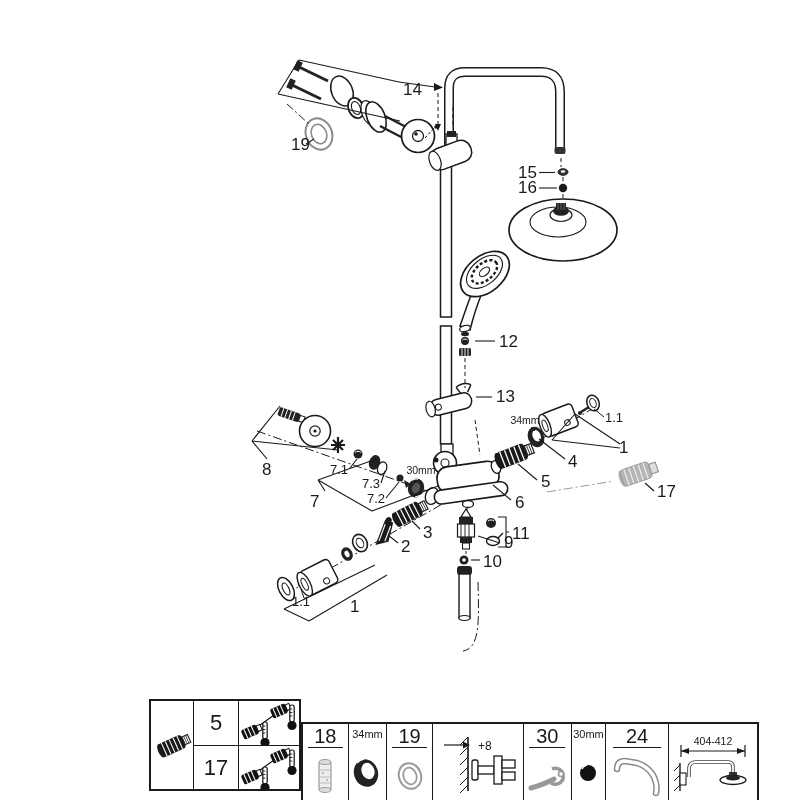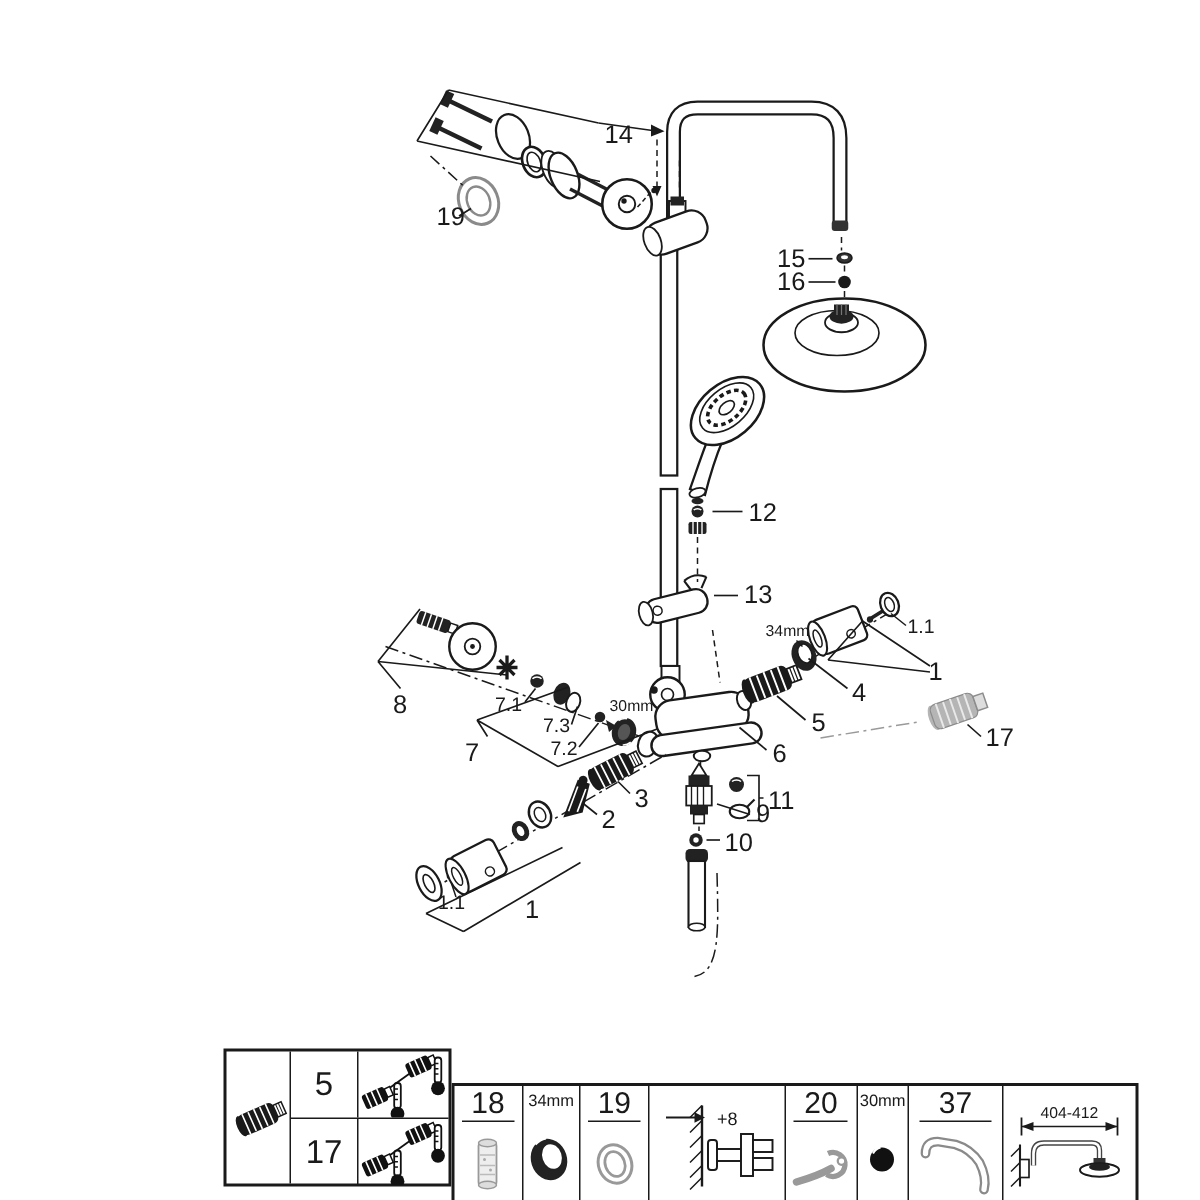--- a/index.html
+++ b/index.html
@@ -434,42 +434,42 @@
         <rect x="38" y="27" width="6" height="20" rx="2" fill="#fff" stroke="#1a1a1a" stroke-width="1.3"></rect>
         <rect x="44" y="33" width="16" height="8" fill="#fff" stroke="#1a1a1a" stroke-width="1.3"></rect>
         <rect x="60" y="23" width="8" height="28" fill="#fff" stroke="#1a1a1a" stroke-width="1.3"></rect>
         <rect x="68" y="27" width="13" height="8" fill="#fff" stroke="#1a1a1a" stroke-width="1.3"></rect>
         <rect x="68" y="39" width="13" height="8" fill="#fff" stroke="#1a1a1a" stroke-width="1.3"></rect>
       </svg>
     </div>
   </div>
 
   <div class="b2-cell" style="width:48px">
-    <div class="b2-label">20</div>
+    <div class="b2-label">30</div>
     <div class="b2-ic">
       <svg width="44" height="38" viewBox="0 0 44 38">
         <path d="M6,31 Q20,27 29,22" stroke="#999" stroke-width="5" fill="none" stroke-linecap="round"></path>
         <path d="M27,12 A8,8 0 1 1 26,26" stroke="#999" stroke-width="3.5" fill="none"></path>
         <circle cx="36" cy="17" r="2.5" fill="#fff" stroke="#999" stroke-width="1.5"></circle>
       </svg>
     </div>
   </div>
 
   <div class="b2-cell" style="width:35px">
     <div class="b2-mm">30mm</div>
     <div class="b2-ic">
       <svg width="24" height="28" viewBox="0 0 24 28">
         <circle cx="12" cy="14" r="8" fill="#111"></circle>
         <path d="M6,10 a8,8 0 0 1 5,-4" stroke="#fff" stroke-width="1.4" fill="none"></path>
       </svg>
     </div>
   </div>
 
   <div class="b2-cell" style="width:63px">
-    <div class="b2-label">37</div>
+    <div class="b2-label">24</div>
     <div class="b2-ic">
       <svg width="56" height="42" viewBox="0 0 56 42">
         <path d="M8,14 Q8,6 16,6 L28,8 Q38,11 44,20 Q49,30 47,38" stroke="#8a8a8a" stroke-width="6.5" fill="none" stroke-linecap="round"></path>
         <path d="M8,14 Q8,6 16,6 L28,8 Q38,11 44,20 Q49,30 47,38" stroke="#fff" stroke-width="3.5" fill="none" stroke-linecap="round"></path>
       </svg>
     </div>
   </div>
 
   <div class="b2-cell" style="width:89px">
     <div class="b2-ic">

